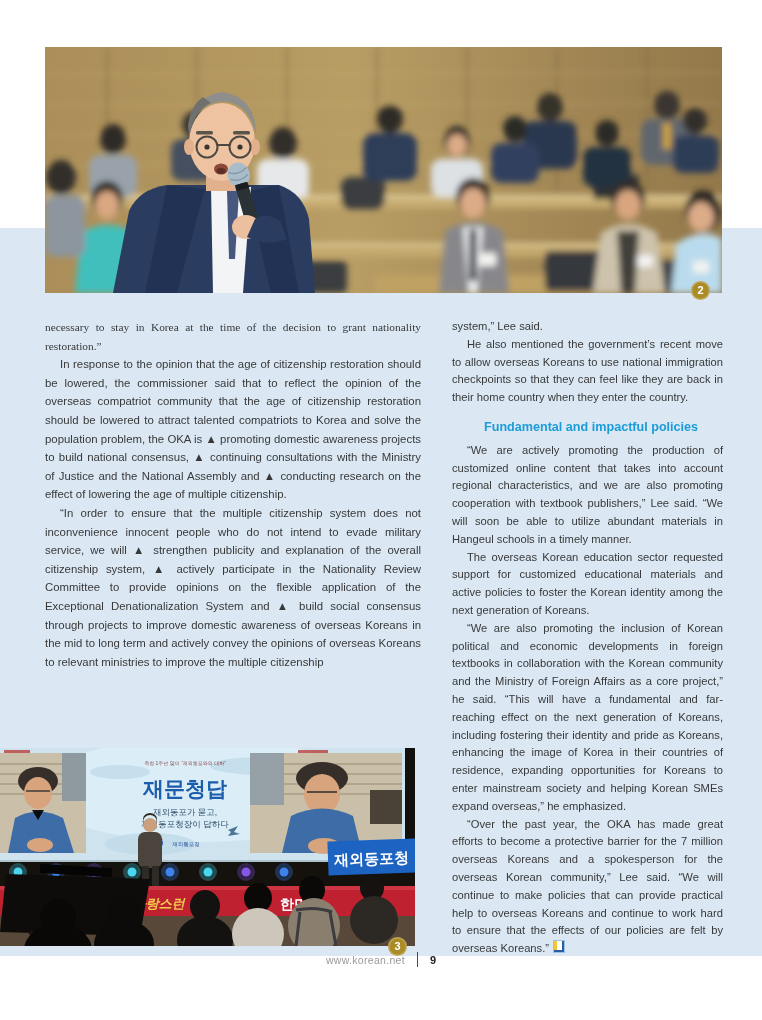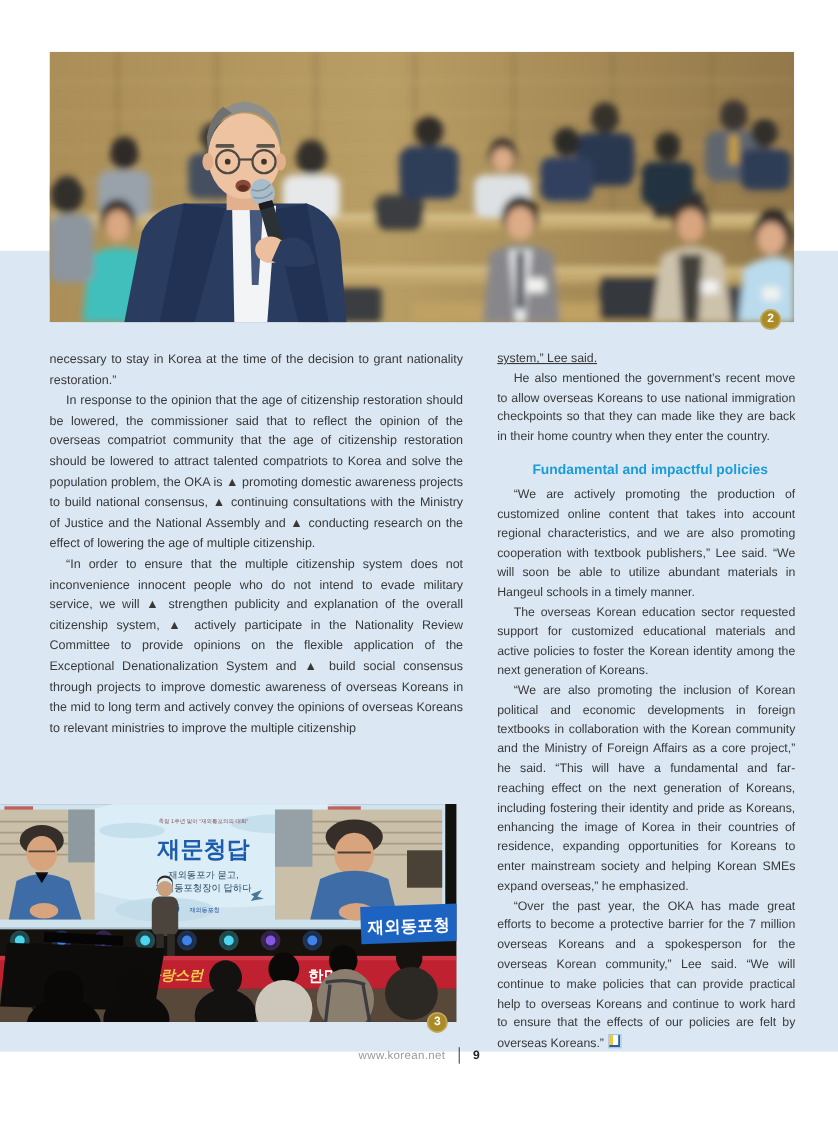--- a/index.html
+++ b/index.html
@@ -1,34 +1,34 @@
 <!DOCTYPE html>
 <html><head>
 <meta charset="utf-8">
 <style>
   html,body{margin:0;padding:0;background:#ffffff;}
   .page{position:relative;width:762px;height:1020px;background:#ffffff;overflow:hidden;
         font-family:"Liberation Sans", sans-serif;}
   .bg-band{position:absolute;left:0;top:228px;width:762px;height:728px;background:#dbe8f4;}
   
   .photo-top{position:absolute;left:45px;top:47px;width:677px;height:246px;margin:0;}
-  .photo-bottom{position:absolute;left:0;top:731px;width:415px;height:198px;margin:0;}
+  .photo-bottom{position:absolute;left:0;top:748px;width:415px;height:198px;margin:0;}
   .photo-top svg,.photo-bottom svg{display:block;}
   .badge{position:absolute;width:19px;height:19px;border-radius:50%;background:#ab8b25;
          color:#fff;font-size:11px;font-weight:bold;display:flex;align-items:center;
          justify-content:center;line-height:1;box-shadow:0 0 0 1.5px rgba(255,255,255,.25) inset;}
   .badge-2{right:12px;bottom:-7px;}
   .badge-3{right:8px;bottom:-10px;}
   
   .col{position:absolute;color:#383838;text-align:justify;}
   .col-left{left:45px;top:318px;width:376px;font-size:11.4px;line-height:18.6px;}
   .col-right{left:452px;top:318px;width:271px;font-size:11.2px;line-height:17.8px;}
   .col p{margin:0;text-indent:15px;}
-  .col-left .plist p:first-child{text-indent:0;}
-  .col-right .pre p:first-child{text-indent:0;text-decoration:underline;}
+  .col-left .plist p:first-child{text-indent:0;font-family:Liberation Serif, serif;}
+  .col-right .pre p:first-child{text-indent:0;}
   .section-heading{margin:12px 0 5px 0;font-size:12.6px;font-weight:bold;color:#1b9cd8;
                    text-indent:0;text-align:left;padding-left:32px;}
   .endmark{display:inline-block;width:10px;height:11px;margin-left:4px;vertical-align:-1px;
            background:linear-gradient(90deg,#f2c63c 0 3px,#ffffff 3px);border:1px solid #9cc3e2;
            box-shadow:inset -2px -2px 0 #2a5ca8;}
   
   .footer{position:absolute;left:0;top:952px;width:762px;display:flex;align-items:center;
           justify-content:center;gap:0;}
   .footer-url{color:#9a9a9a;font-size:10.5px;letter-spacing:.3px;padding-right:12px;}
   .footer-sep{width:0;height:15px;border-left:1.5px solid #4a4a4a;}
@@ -169,21 +169,21 @@
     <section class="col col-left">
       <div class="plist">
           <p>necessary to stay in Korea at the time of the decision to grant nationality restoration.”</p>
           <p>In response to the opinion that the age of citizenship restoration should be lowered, the commissioner said that to reflect the opinion of the overseas compatriot community that the age of citizenship restoration should be lowered to attract talented compatriots to Korea and solve the population problem, the OKA is ▲ promoting domestic awareness projects to build national consensus, ▲ continuing consultations with the Ministry of Justice and the National Assembly and ▲ conducting research on the effect of lowering the age of multiple citizenship.</p>
           <p>“In order to ensure that the multiple citizenship system does not inconvenience innocent people who do not intend to evade military service, we will ▲ strengthen publicity and explanation of the overall citizenship system, ▲ actively participate in the Nationality Review Committee to provide opinions on the flexible application of the Exceptional Denationalization System and ▲ build social consensus through projects to improve domestic awareness of overseas Koreans in the mid to long term and actively convey the opinions of overseas Koreans to relevant ministries to improve the multiple citizenship</p>
         </div>
     </section>
     <section class="col col-right">
       <div class="pre">
           <p>system,” Lee said.</p>
-          <p>He also mentioned the government’s recent move to allow overseas Koreans to use national immigration checkpoints so that they can made like they are back in their home country when they enter the country.</p>
+          <p>He also mentioned the government’s recent move to allow overseas Koreans to use national immigration checkpoints so that they can feel like they are back in their home country when they enter the country.</p>
         </div>
       <h3 class="section-heading">Fundamental and impactful policies</h3>
       <div class="post">
           <p>“We are actively promoting the production of customized online content that takes into account regional characteristics, and we are also promoting cooperation with textbook publishers,” Lee said. “We will soon be able to utilize abundant materials in Hangeul schools in a timely manner.</p>
           <p>The overseas Korean education sector requested support for customized educational materials and active policies to foster the Korean identity among the next generation of Koreans.</p>
           <p>“We are also promoting the inclusion of Korean political and economic developments in foreign textbooks in collaboration with the Korean community and the Ministry of Foreign Affairs as a core project,” he said. “This will have a fundamental and far-reaching effect on the next generation of Koreans, including fostering their identity and pride as Koreans, enhancing the image of Korea in their countries of residence, expanding opportunities for Koreans to enter mainstream society and helping Korean SMEs expand overseas,” he emphasized.</p>
           <p>“Over the past year, the OKA has made great efforts to become a protective barrier for the 7 million overseas Koreans and a spokesperson for the overseas Korean community,” Lee said. “We will continue to make policies that can provide practical help to overseas Koreans and continue to work hard to ensure that the effects of our policies are felt by overseas Koreans.”<span class="endmark"></span></p>
         </div>
     </section>
   </main>

